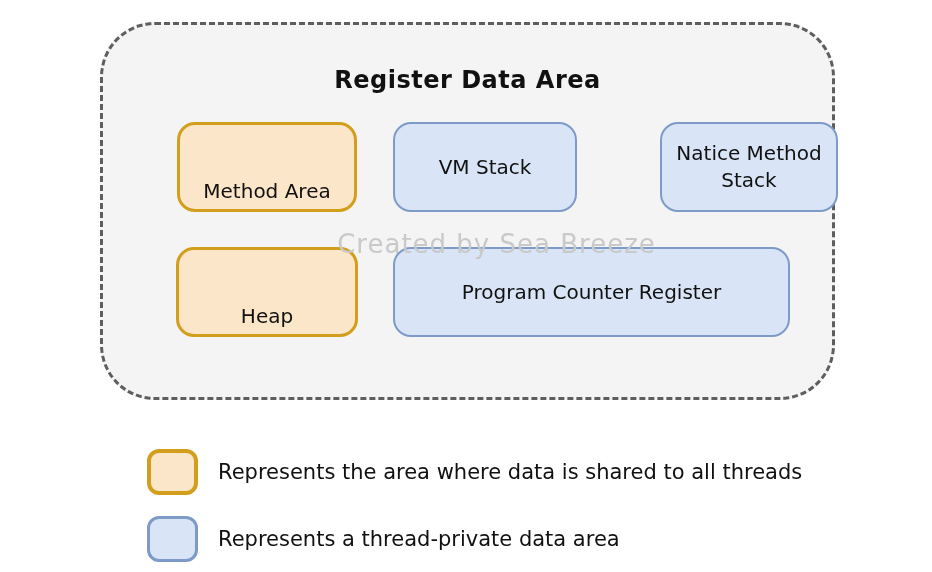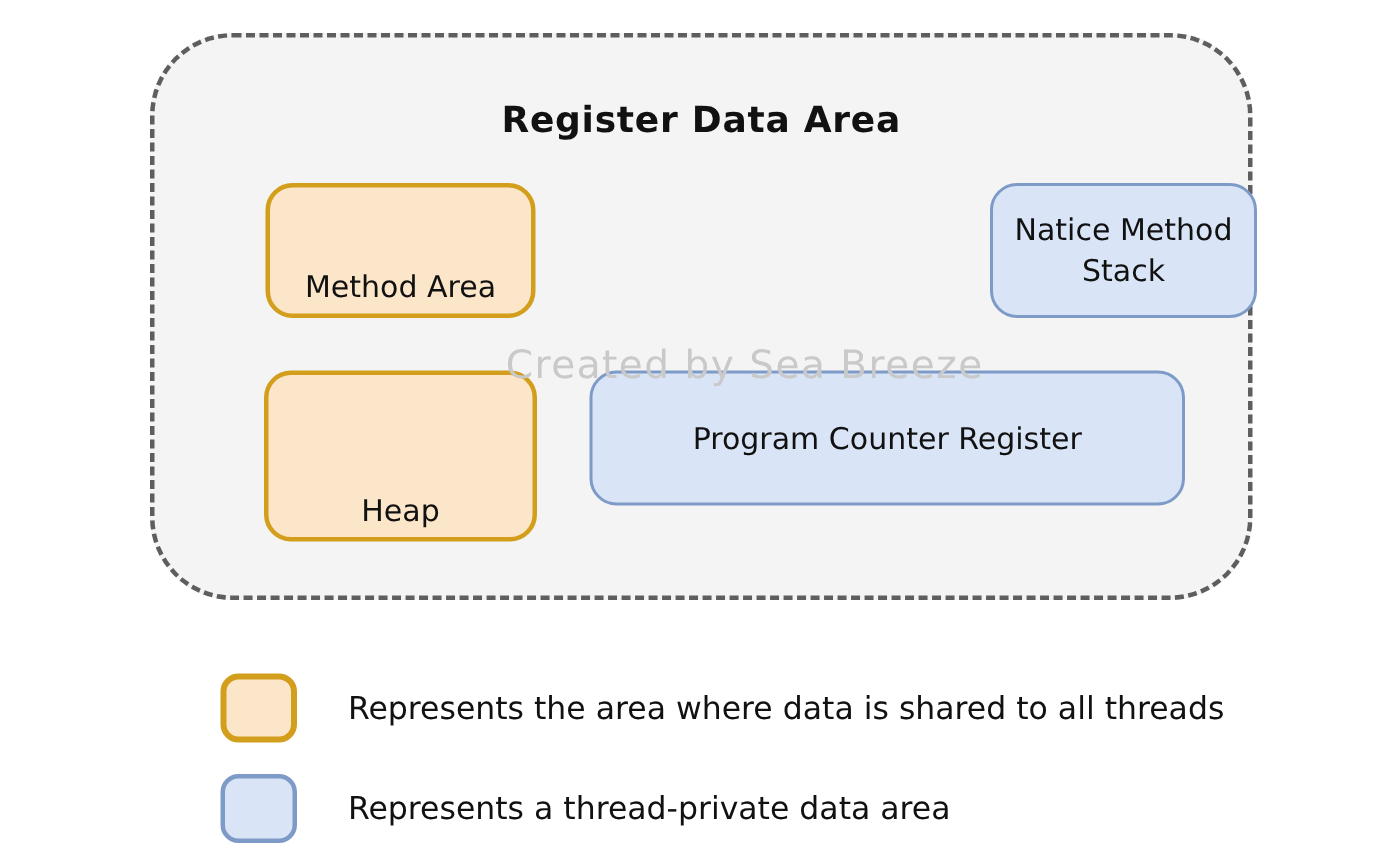--- a/index.html
+++ b/index.html
@@ -64,39 +64,39 @@
     border: 3px solid var(--shared-border);
     align-items: flex-end;
   }
   .box.private {
     background: var(--private-fill);
     border: 2.5px solid var(--private-border);
   }
   .box-method-area   { left: 177px; top: 122px; width: 180px; height: 90px; }
   .box-vm-stack      { left: 393px; top: 122px; width: 184px; height: 90px; }
   .box-native-stack  { left: 612px; top: 122px; width: 178px; height: 90px; margin-left: 48px; }
-  .box-heap          { left: 176px; top: 247px; width: 182px; height: 114px; }
+  .box-heap          { left: 176px; top: 247px; width: 182px; height: 90px; }
   .box-pc-register   { left: 393px; top: 247px; width: 397px; height: 90px; }
   .watermark {
     position: absolute;
     left: 100px;
     top: 229px;
     width: 793px;
     text-align: center;
     font-size: 26px;
     letter-spacing: 1px;
     color: var(--watermark-color);
     pointer-events: none;
   }
   .legend-row {
     position: absolute;
     left: 147px;
     display: flex;
     align-items: center;
-    gap: 34px;
+    gap: 20px;
     height: 47px;
   }
   .legend-row-1 { top: 448px; }
   .legend-row-2 { top: 515px; }
   .legend-swatch {
     width: 51px;
     height: 46px;
     border-radius: 12px;
     flex: 0 0 auto;
   }
@@ -120,20 +120,23 @@
 <div class="page">
 
   <div class="runtime-container"></div>
 
   <div class="diagram-title">Register Data Area</div>
 
   <div class="box shared box-method-area">
     <span>Method Area</span>
   </div>
 
+  <div class="box private box-vm-stack">
+    <span>VM Stack</span>
+  </div>
 
   <div class="box private box-native-stack">
     <span>Natice Method Stack</span>
   </div>
 
   <div class="box shared box-heap">
     <span>Heap</span>
   </div>
 
   <div class="box private box-pc-register">

